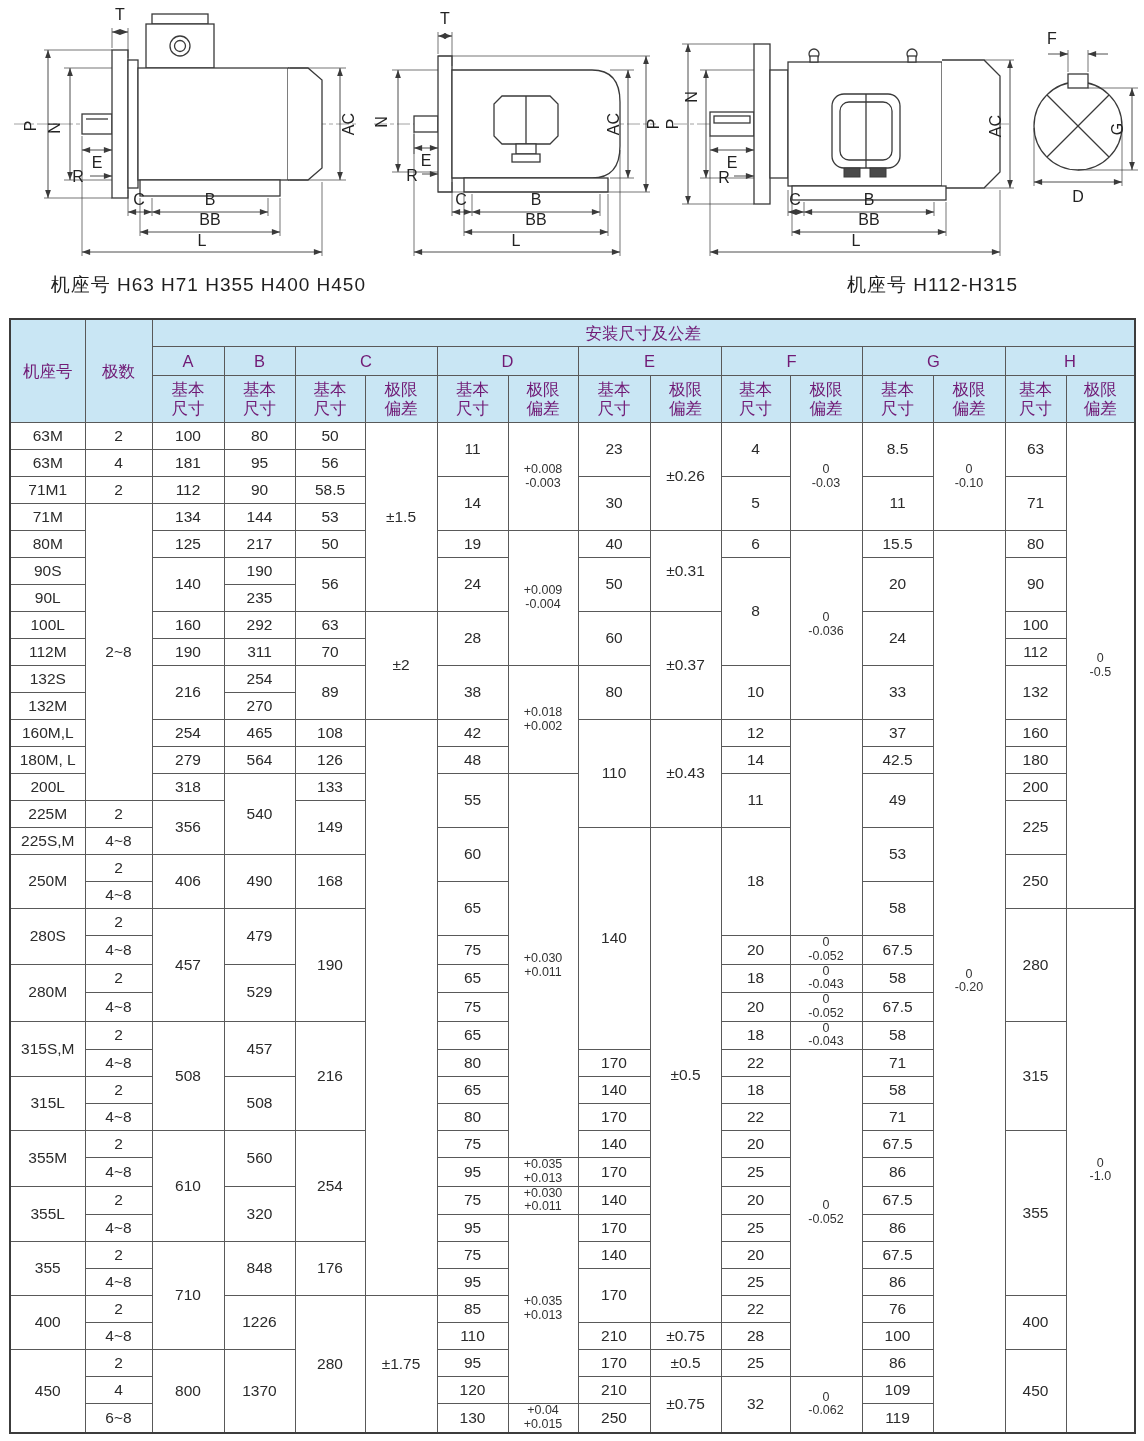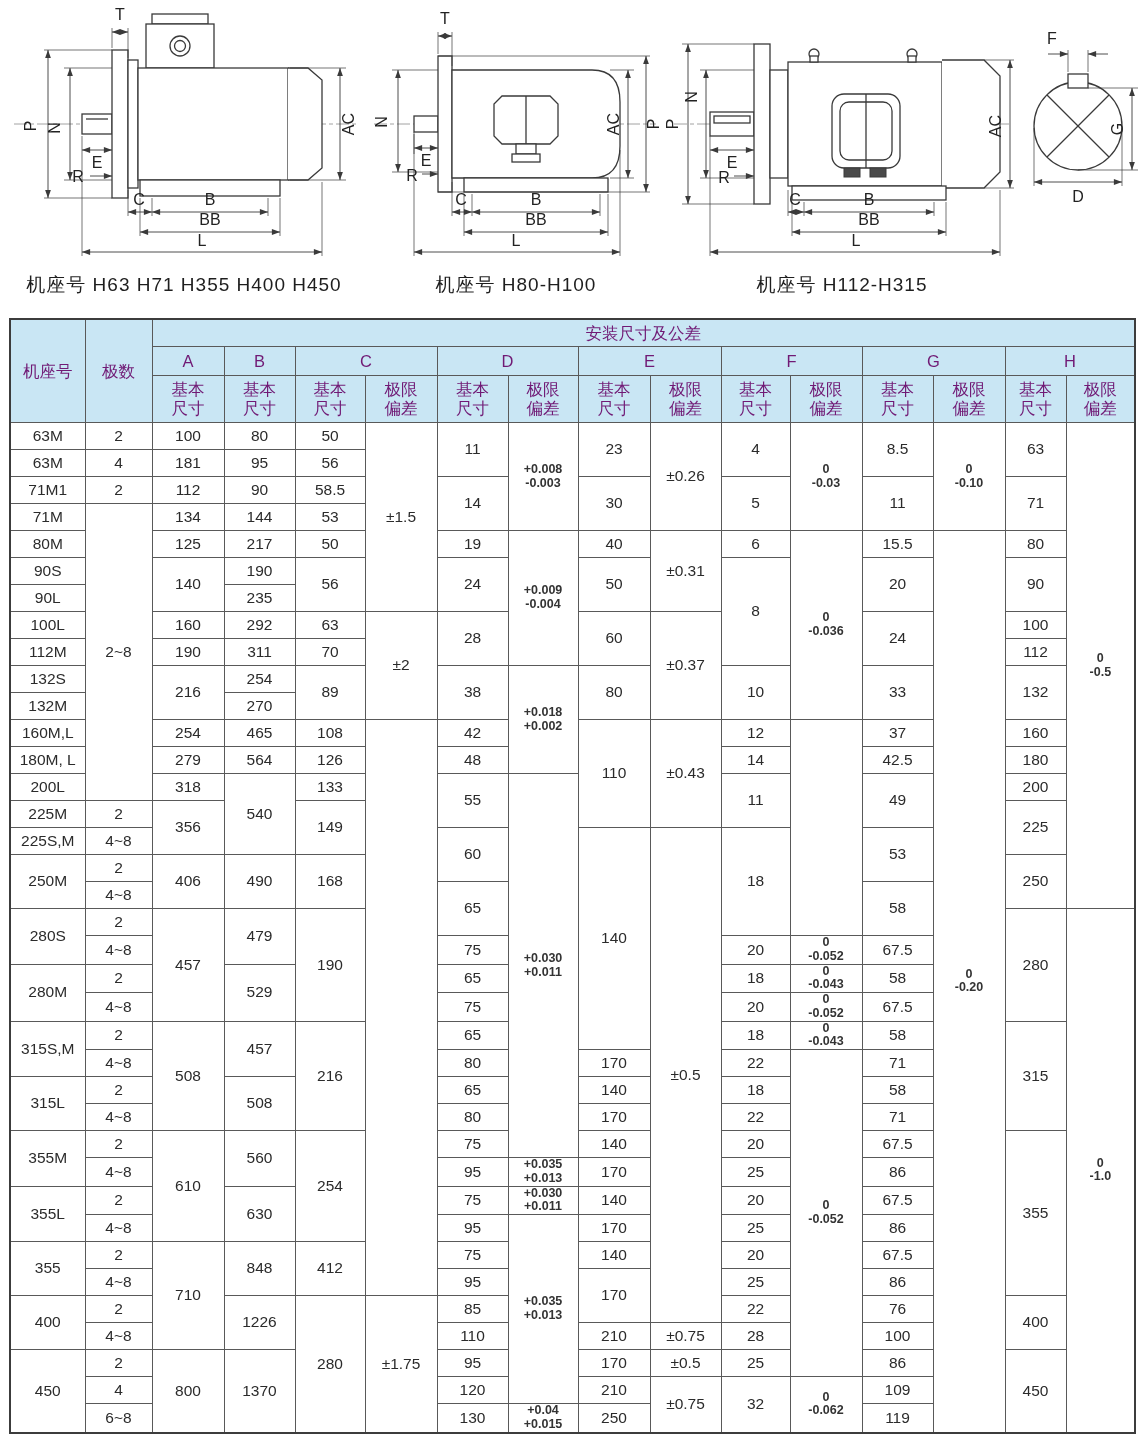--- a/index.html
+++ b/index.html
@@ -4,21 +4,21 @@
 <style>
   html,body { margin:0; padding:0; }
   body {
     width:1144px; height:1441px; background:#ffffff; overflow:hidden;
     font-family:"Liberation Sans", sans-serif; color:#2b2b2b;
   }
   
   .diagrams { display:flex; align-items:flex-start; padding:4px 0 0 2px; height:318px; box-sizing:border-box; }
   figure { margin:0; padding:0; }
   figcaption {
-    text-align:center; font-size:19px; color:#1e1e1e; letter-spacing:1px; margin-top:2px;
+    text-align:right; font-size:19px; color:#1e1e1e; letter-spacing:1px; margin-top:2px;
     white-space:nowrap;
   }
   .ol  { fill:none; stroke:#3a3a3a; stroke-width:1.3; }
   .olf { fill:#ffffff; stroke:#3a3a3a; stroke-width:1.3; }
   .dk  { fill:#4a4a4a; stroke:#3a3a3a; stroke-width:1; }
   .cl  { stroke:#8c8c8c; stroke-width:0.8; stroke-dasharray:13 3 4 3; fill:none; }
   .dim { stroke:#3a3a3a; stroke-width:0.9; fill:none; marker-start:url(#ar); marker-end:url(#ar); }
   .dime{ stroke:#3a3a3a; stroke-width:0.9; fill:none; marker-end:url(#ar); }
   .ext { stroke:#3a3a3a; stroke-width:0.7; fill:none; }
   .dlbl{ font:16px "Liberation Sans", sans-serif; fill:#222; text-anchor:middle; }
@@ -32,21 +32,21 @@
     padding:0; overflow:hidden;
   }
   .tbl th {
     background:#c9e6f4; font-weight:normal; font-size:16.5px; color:#701a75;
     white-space:pre-line; line-height:1.15;
   }
   .tbl thead tr:nth-child(1) th { height:26px; }
   .tbl thead tr:nth-child(2) th { height:28px; }
   .tbl thead tr:nth-child(3) th { height:46px; }
   .tbl td { font-size:15.5px; height:26px; line-height:1.05; white-space:pre-line; }
-  .tbl td.tol { font-size:12.5px; line-height:1.1; color:#333;font-weight:bold; }
+  .tbl td.tol { font-size:12.5px; line-height:1.1; color:#333; }
 </style>
 </head>
 <body>
 
 <svg width="0" height="0" style="position:absolute" aria-hidden="true">
   <defs>
     <marker id="ar" viewBox="0 0 10 10" refX="9.5" refY="5" markerWidth="10" markerHeight="10" orient="auto-start-reverse">
       <path d="M0.5,1.8 L9.5,5 L0.5,8.2 Z" fill="#3a3a3a"></path>
     </marker>
   </defs>
@@ -158,21 +158,20 @@
 
       <line class="ext" x1="244" y1="66" x2="268" y2="66"></line>
       <line class="ext" x1="244" y1="174" x2="268" y2="174"></line>
       <line class="dim" x1="262" y1="66" x2="262" y2="174"></line>
       <text class="dlbl" transform="rotate(-90 253 120)" x="253" y="120">AC</text>
       <line class="ext" x1="72" y1="52" x2="284" y2="52"></line>
       <line class="ext" x1="72" y1="188" x2="284" y2="188"></line>
       <line class="dim" x1="280" y1="52" x2="280" y2="188"></line>
       <text class="dlbl" transform="rotate(-90 293 120)" x="293" y="120">P</text>
     </svg>
-    <figcaption>机座号 H80-H100</figcaption>
   </figure>
 
   <figure>
     <svg width="352" height="262" viewBox="0 0 352 262">
       <line class="cl" x1="8" y1="120" x2="346" y2="120"></line>
       <rect class="olf" x="44" y="108" width="44" height="24"></rect>
       <rect class="olf" x="48" y="112" width="36" height="7"></rect>
       <rect class="olf" x="88" y="40" width="16" height="160"></rect>
       <rect class="olf" x="104" y="66" width="18" height="108"></rect>
       <rect class="olf" x="122" y="58" width="154" height="124"></rect>
@@ -593,21 +592,21 @@
         <td>95</td>
         <td class="tol">+0.035
 +0.013</td>
         <td>170</td>
         <td>25</td>
         <td>86</td>
       </tr>
       <tr>
         <td rowspan="2">355L</td>
         <td>2</td>
-        <td rowspan="2">630</td>
+        <td rowspan="2">320</td>
         <td>75</td>
         <td class="tol">+0.030
 +0.011</td>
         <td>140</td>
         <td>20</td>
         <td>67.5</td>
       </tr>
       <tr>
         <td>4~8</td>
         <td>95</td>
@@ -615,21 +614,21 @@
 +0.013</td>
         <td>170</td>
         <td>25</td>
         <td>86</td>
       </tr>
       <tr>
         <td rowspan="2">355</td>
         <td>2</td>
         <td rowspan="4">710</td>
         <td rowspan="2">848</td>
-        <td rowspan="2">412</td>
+        <td rowspan="2">176</td>
         <td>75</td>
         <td>140</td>
         <td>20</td>
         <td>67.5</td>
       </tr>
       <tr>
         <td>4~8</td>
         <td>95</td>
         <td rowspan="2">170</td>
         <td>25</td>

